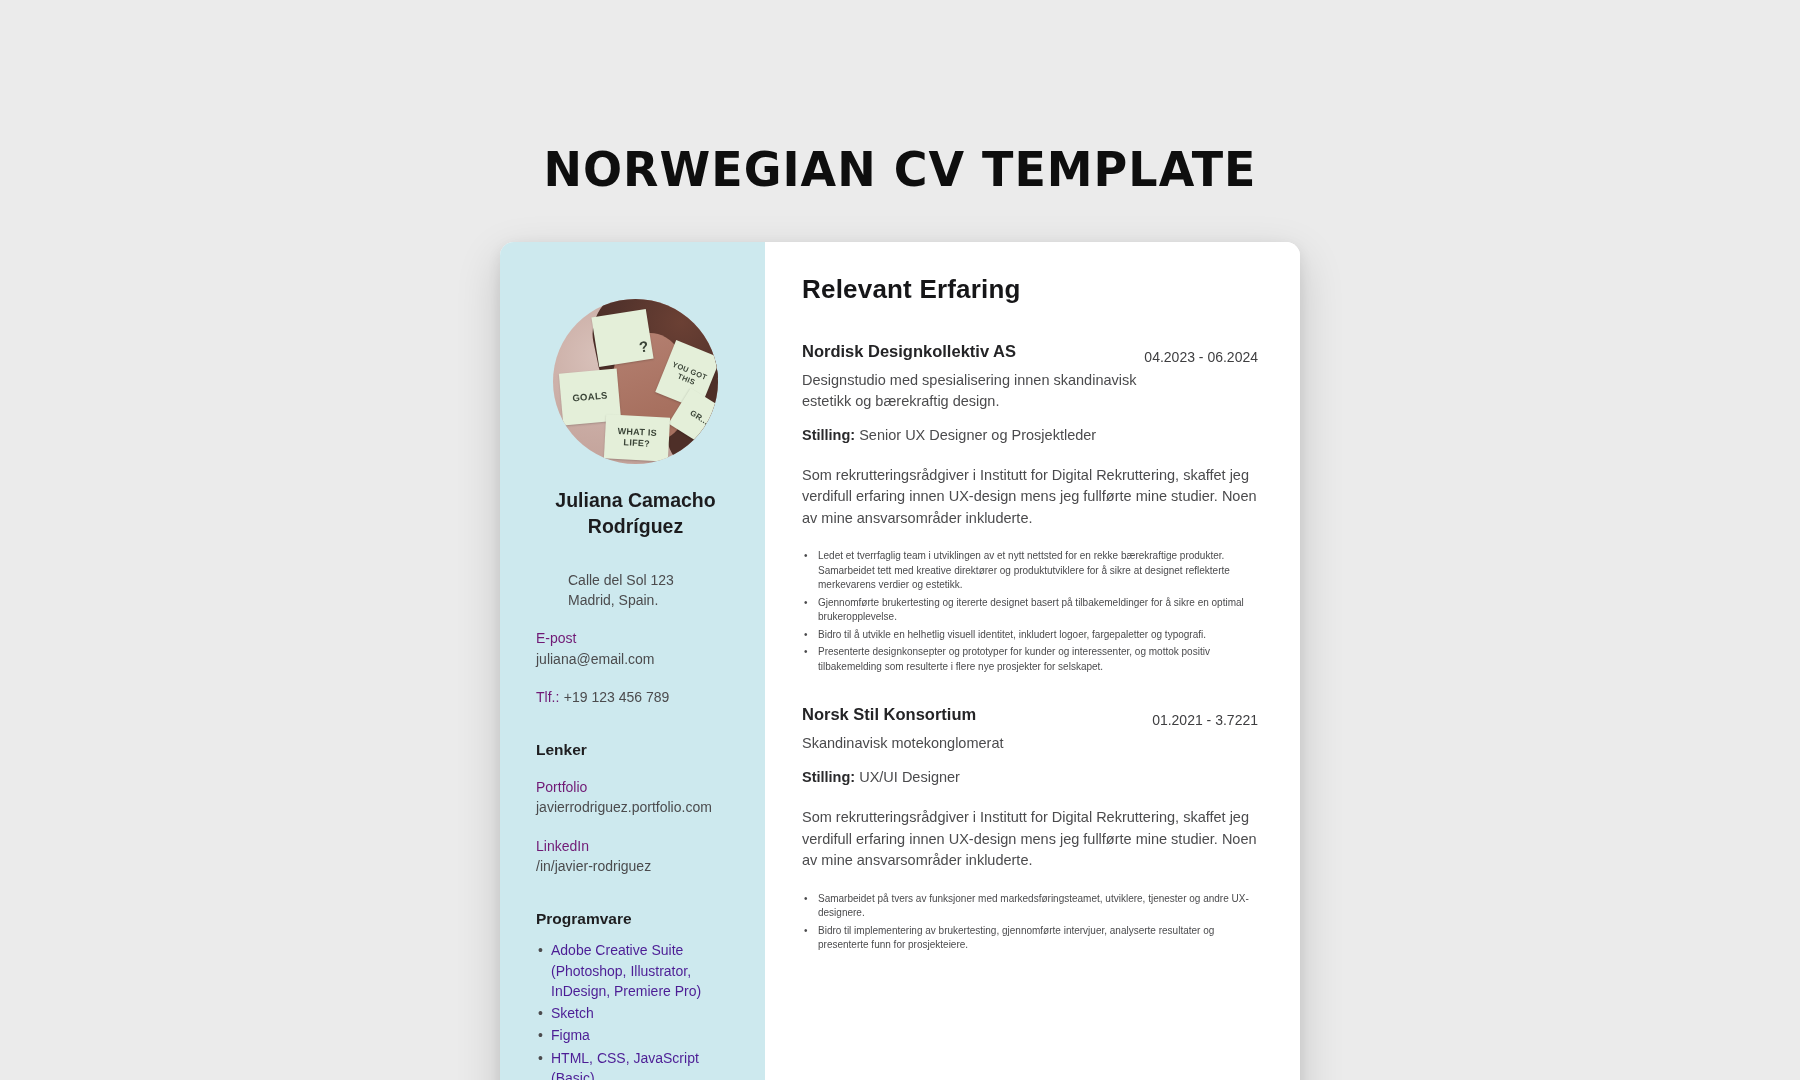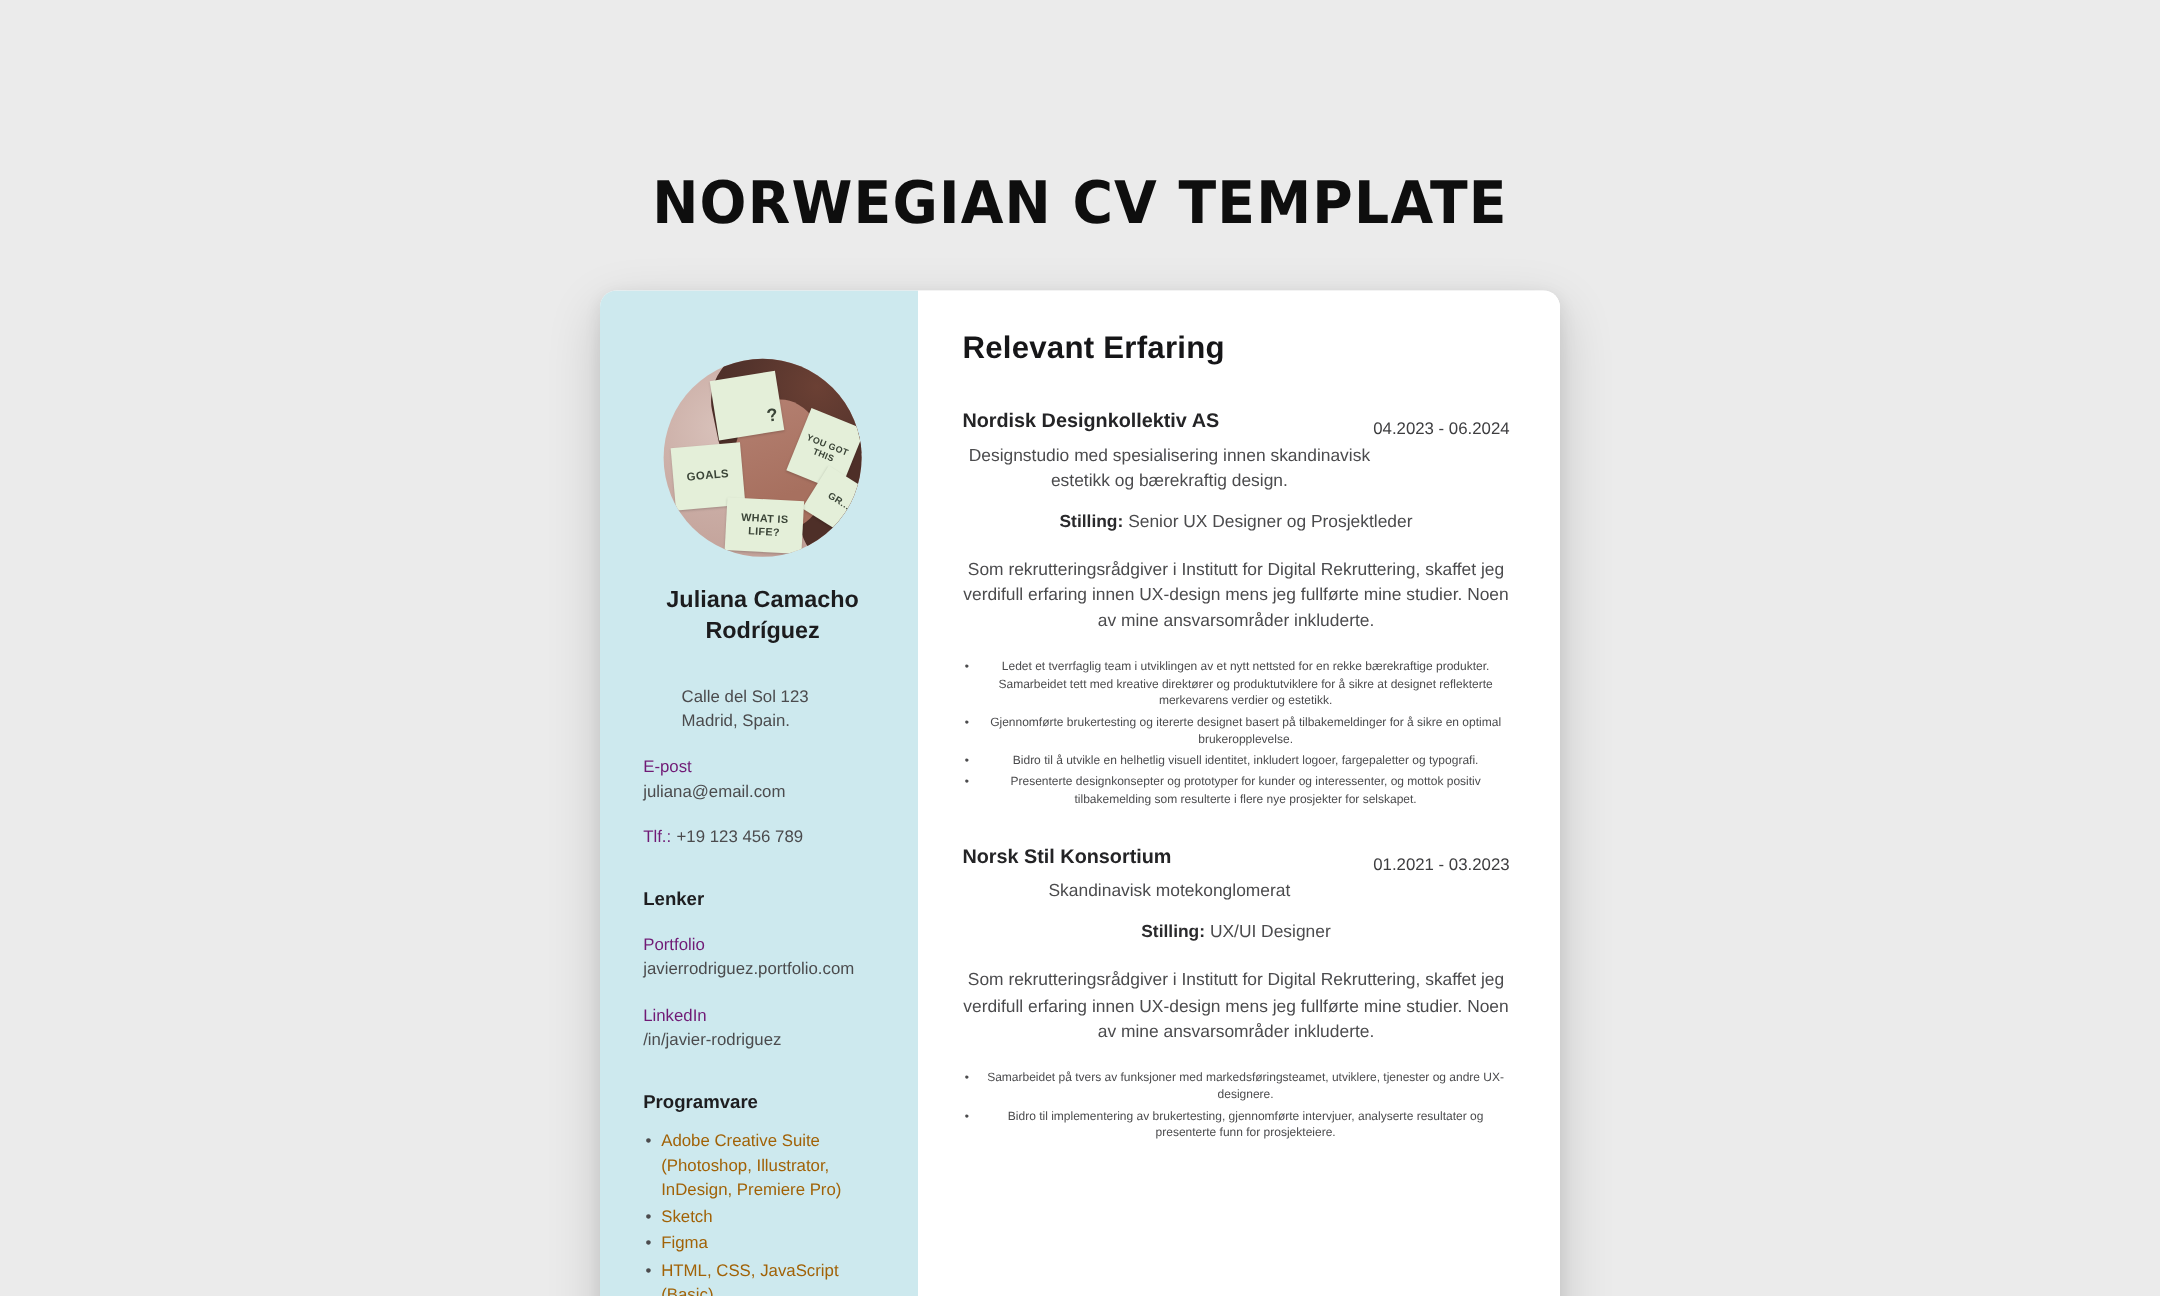--- a/index.html
+++ b/index.html
@@ -119,21 +119,21 @@
     margin-top: 34px;
     font-size: 15.5px;
     font-weight: bold;
     color: #1e1e20;
   }
   .side-list { margin-top: 12px; list-style: none; }
   .side-list li {
     position: relative;
     padding-left: 15px;
     font-size: 14px;
-    color: #a16207;
+    color: #4c1d95;
     line-height: 1.45;
     margin-bottom: 2px;
   }
   .side-list li::before {
     content: "•";
     position: absolute; left: 2px; top: 0;
     color: #4b4b4d;
   }
 
   
@@ -142,21 +142,21 @@
     padding: 0 42px 40px 37px;
     background: #ffffff;
   }
   .main-heading {
     margin-top: 32px;
     font-size: 26px;
     font-weight: bold;
     color: #161618;
     letter-spacing: 0.2px;
   }
-  .job { margin-top: 37px; text-align: center; }
+  .job { margin-top: 37px; }
   .job + .job { margin-top: 31px; }
   .job-header { display: flex; justify-content: space-between; align-items: flex-start; }
   .company {
     font-size: 16.5px;
     font-weight: bold;
     color: #242426;
   }
   .period {
     font-size: 14px;
     color: #3e3e40;
@@ -274,21 +274,21 @@
 Samarbeidet tett med kreative direktører og produktutviklere for å sikre at designet reflekterte merkevarens verdier og estetikk.</li>
           <li>Gjennomførte brukertesting og itererte designet basert på tilbakemeldinger for å sikre en optimal brukeropplevelse.</li>
           <li>Bidro til å utvikle en helhetlig visuell identitet, inkludert logoer, fargepaletter og typografi.</li>
           <li>Presenterte designkonsepter og prototyper for kunder og interessenter, og mottok positiv tilbakemelding som resulterte i flere nye prosjekter for selskapet.</li>
         </ul>
       </section>
 
       <section class="job">
         <div class="job-header">
           <h3 class="company">Norsk Stil Konsortium</h3>
-          <span class="period">01.2021 - 03.2023</span>
+          <span class="period">01.2021 - 3.7221</span>
         </div>
         <p class="job-desc">Skandinavisk motekonglomerat</p>
         <p class="position"><span class="pos-label">Stilling:</span> <span>UX/UI Designer</span></p>
         <p class="summary">Som rekrutteringsrådgiver i Institutt for Digital Rekruttering, skaffet jeg verdifull erfaring innen UX-design mens jeg fullførte mine studier. Noen av mine ansvarsområder inkluderte.</p>
         <ul class="job-bullets">
           <li>Samarbeidet på tvers av funksjoner med markedsføringsteamet, utviklere, tjenester og andre UX-designere.</li>
           <li>Bidro til implementering av brukertesting, gjennomførte intervjuer, analyserte resultater og presenterte funn for prosjekteiere.</li>
 
         </ul>
       </section>

